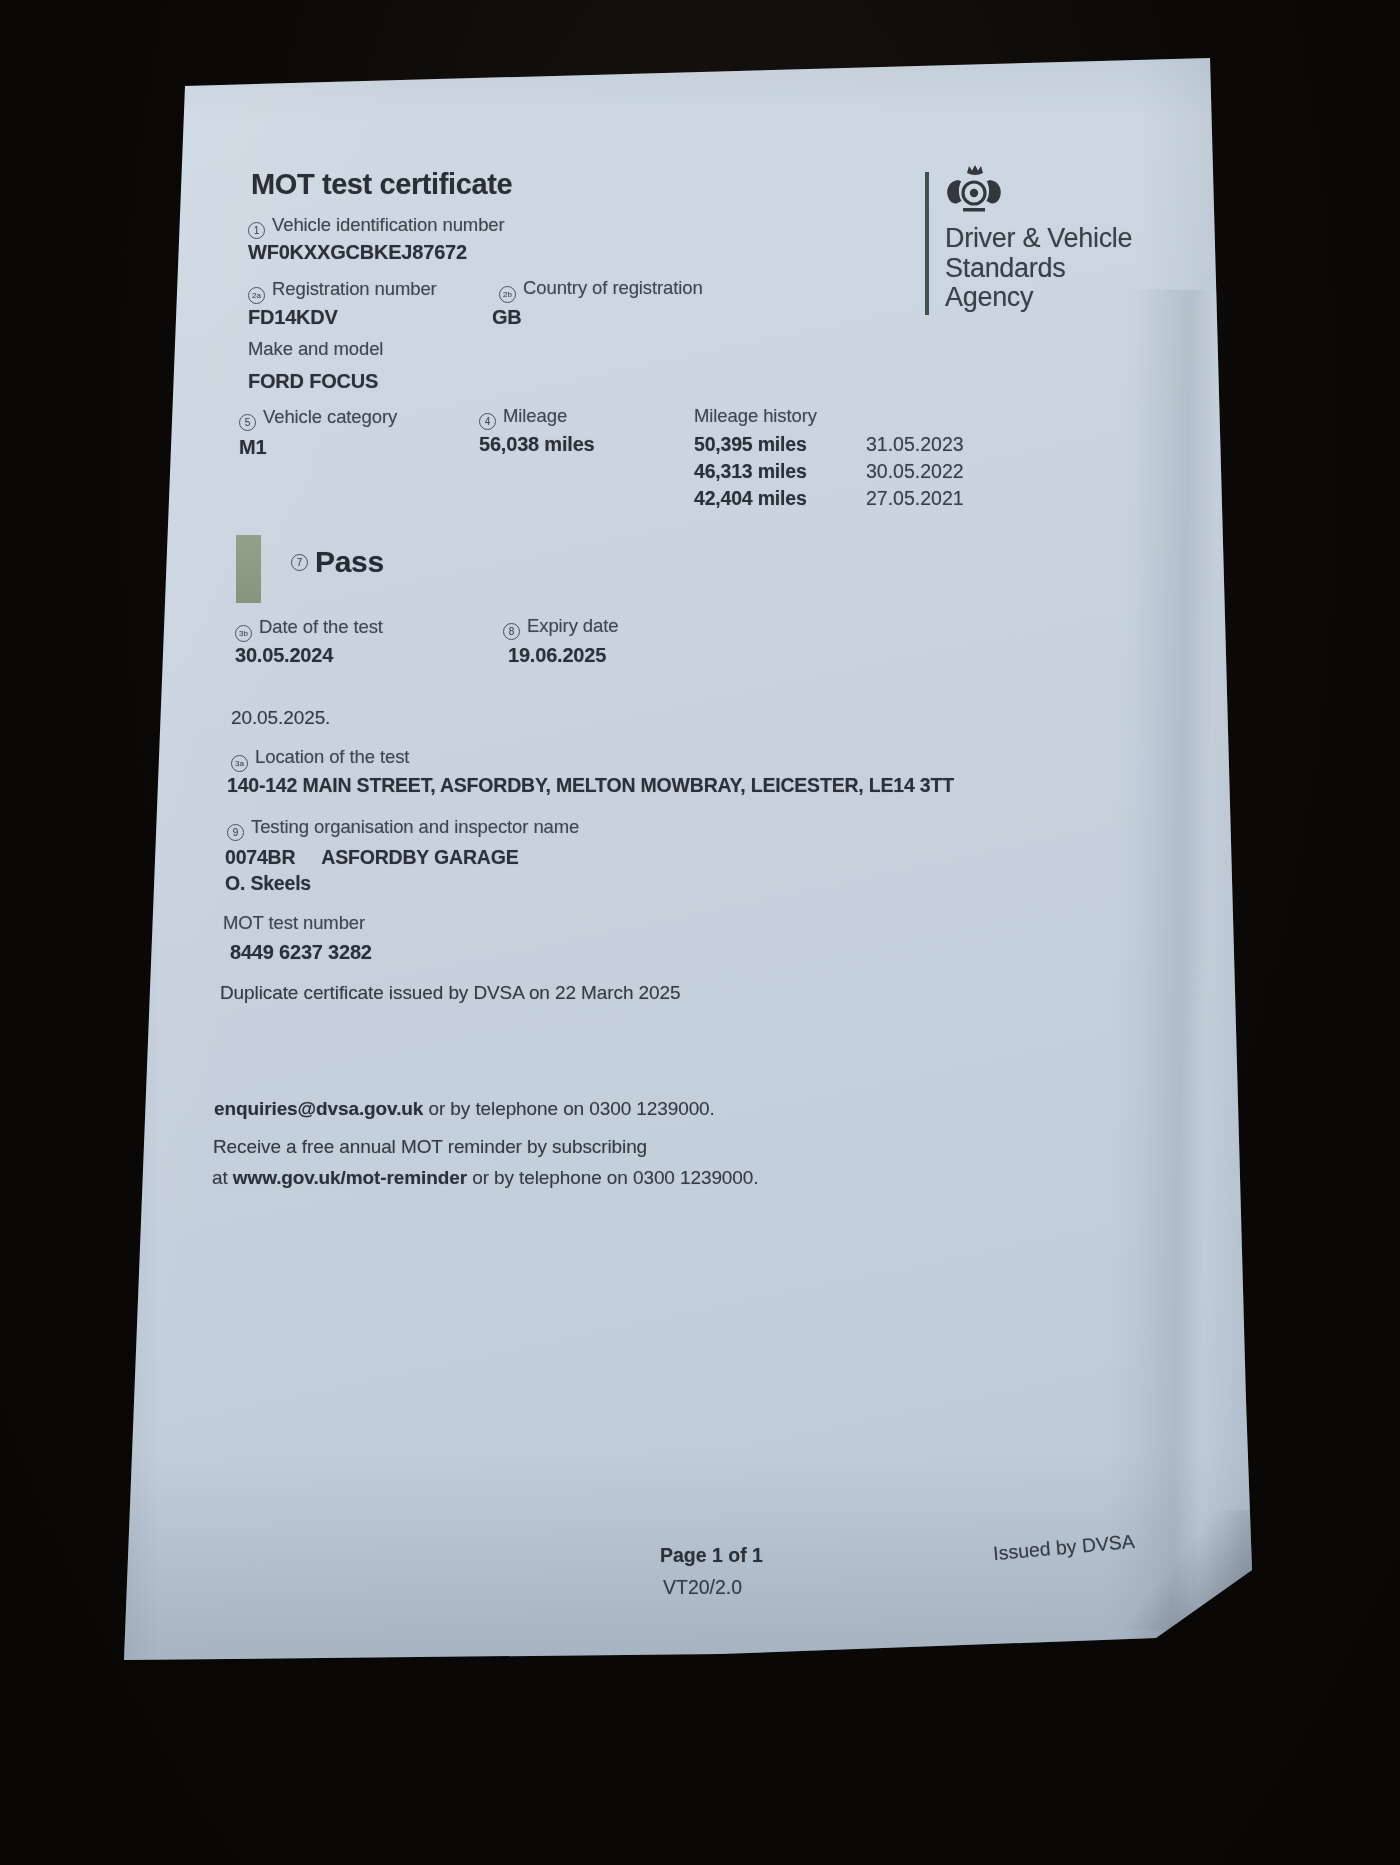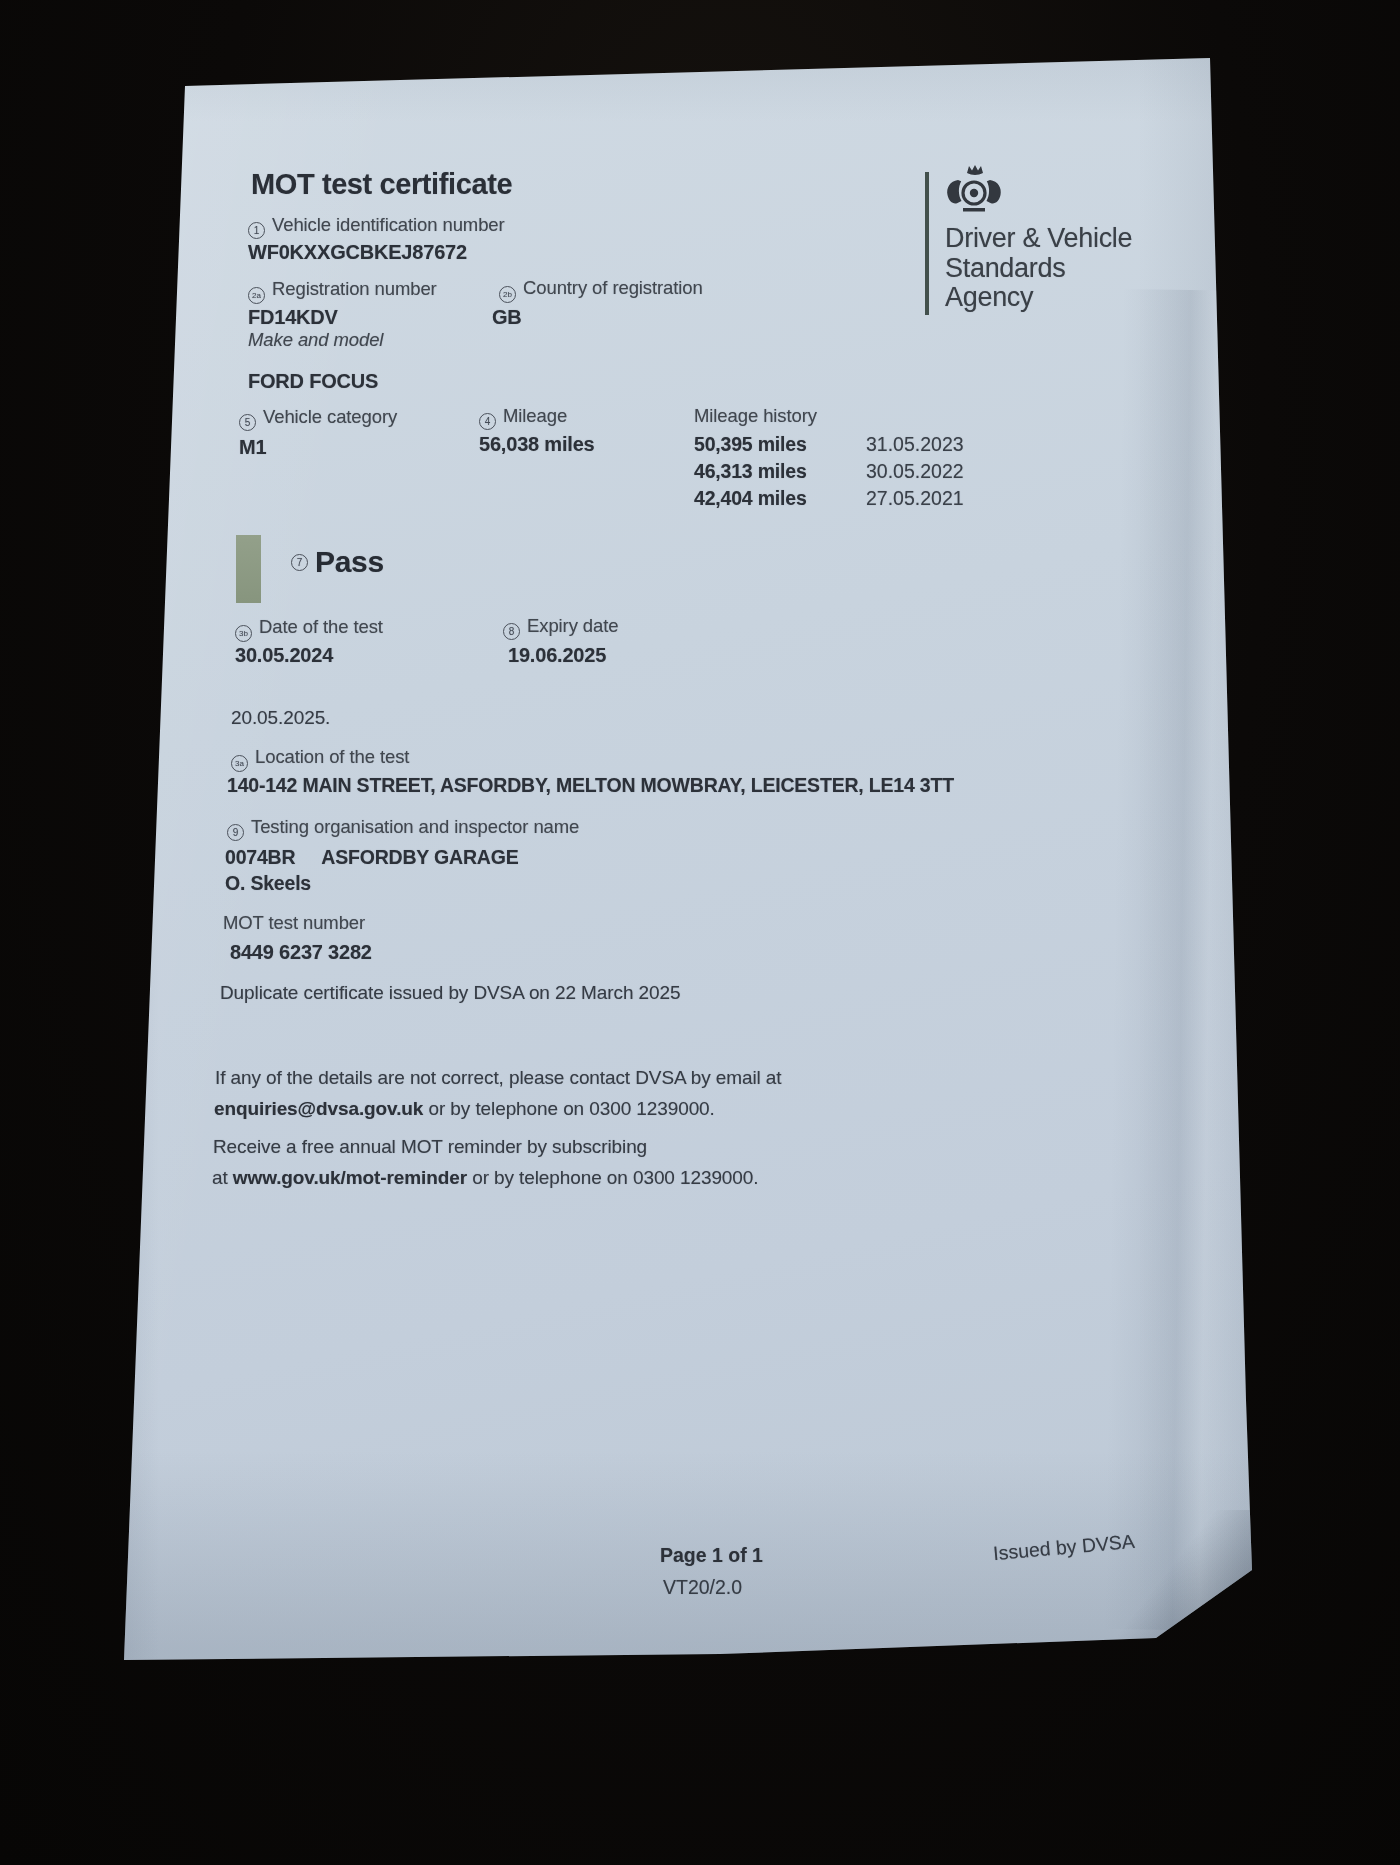--- a/index.html
+++ b/index.html
@@ -84,21 +84,21 @@
 
   <div class="abs label" style="left:148px;top:238px;">
     <span class="circ small">2a</span><span>Registration number</span>
   </div>
   <div class="abs value" style="left:148px;top:266px;text-align:right;">FD14KDV</div>
   <div class="abs label" style="left:379px;top:237px;margin-left:20px;">
     <span class="circ small">2b</span><span>Country of registration</span>
   </div>
   <div class="abs value" style="left:384px;top:266px;margin-left:8px;">GB</div>
 
-  <div class="abs label" style="left:148px;top:289px;font-style:italic;">Make and model</div>
+  <div class="abs label" style="left:148px;top:298px;">Make and model</div>
   <div class="abs value" style="left:148px;top:330px;">FORD FOCUS</div>
 
   <div class="abs label" style="left:139px;top:366px;">
     <span class="circ">5</span><span>Vehicle category</span>
   </div>
   <div class="abs value" style="left:139px;top:396px;">M1</div>
 
   <div class="abs label" style="left:379px;top:365px;">
     <span class="circ">4</span><span>Mileage</span>
   </div>
@@ -143,21 +143,20 @@
     <span>0074BR</span><span style="margin-left:26px;">ASFORDBY GARAGE</span>
   </div>
   <div class="abs value" style="left:125px;top:832px;font-size:19.5px;">O. Skeels</div>
 
   <div class="abs label" style="left:123px;top:872px;">MOT test number</div>
   <div class="abs value" style="left:130px;top:901px;">8449 6237 3282</div>
 
   <div class="abs body-text" style="left:120px;top:942px;">Duplicate certificate issued by DVSA on 22 March 2025</div>
 
 
-  <div class="abs body-text" style="left:115px;top:1027px;">If any of the details are not correct, please contact DVSA by email at</div>
   <div class="abs body-text" style="left:114px;top:1058px;">
     <span class="bold-inline">enquiries@dvsa.gov.uk</span><span> or by telephone on 0300 1239000.</span>
   </div>
 
   <div class="abs body-text" style="left:113px;top:1096px;">Receive a free annual MOT reminder by subscribing</div>
   <div class="abs body-text" style="left:112px;top:1127px;">
     <span>at </span><span class="bold-inline">www.gov.uk/mot-reminder</span><span> or by telephone on 0300 1239000.</span>
   </div>
 
   <div class="abs footer-text" style="left:560px;top:1504px;font-weight:700;color:#2c3139;">Page 1 of 1</div>

